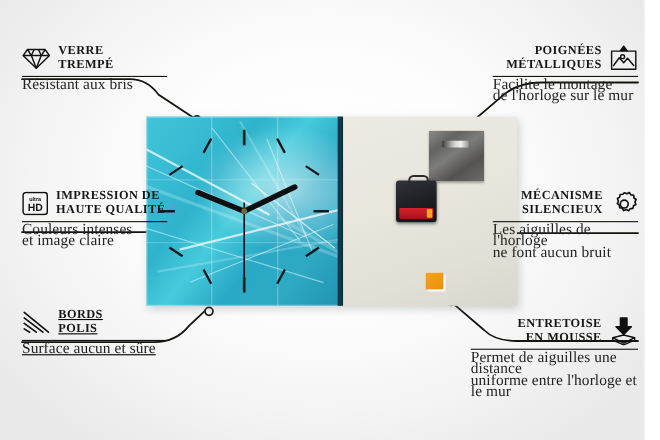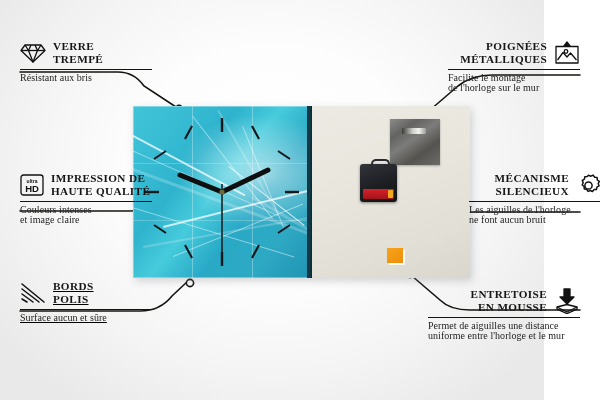--- a/index.html
+++ b/index.html
@@ -3,21 +3,21 @@
 <meta charset="utf-8">
 <title>Product Infographic</title>
 <style>
   html,body{margin:0;padding:0;}
   body{
     width:600px;height:400px;overflow:hidden;
     font-family:"Liberation Serif", serif;
     background:#ffffff;
   }
   #stage{
-    position:relative;width:544px;height:400px;
+    position:relative;width:586px;height:400px;
     background:
       radial-gradient(ellipse 62% 72% at 50% 42%, #ffffff 0%, #fdfdfd 42%, #f4f4f4 72%, #e9e9e9 100%);
   }
   
   #lines{position:absolute;left:0;top:0;width:600px;height:400px;}
 
   
   #product{
     position:absolute;left:133px;top:106px;width:337px;height:172px;
   }
@@ -94,21 +94,21 @@
   .callout .head{display:flex;align-items:center;gap:7px;}
   .callout.right .head{justify-content:flex-end;}
   .title{
     font-weight:700;letter-spacing:.035em;color:#161616;
     font-size:11.2px;line-height:13px;text-transform:uppercase;
   }
   .callout.left .title{text-align:left;}
   .callout.right .title{text-align:right;}
   .rule{height:1.4px;background:#14140f;margin:3px 0 2.5px;}
   .desc{
-    font-size:10px;line-height:10.4px;color:#232323;letter-spacing:.005em;
+    font-size:14px;line-height:10.4px;color:#232323;letter-spacing:.005em;
   }
   .callout.right .desc{text-align:left;}
   .ic{flex:0 0 auto;display:block;}
 </style>
 </head>
 <body>
 
 <div id="stage">
 
   <svg id="lines" viewBox="0 0 600 400">
@@ -274,21 +274,21 @@
         </g>
       </svg>
     </div>
     <div class="rule"></div>
     <div class="desc">
       <div>Facilite le montage</div>
       <div>de l'horloge sur le mur</div>
     </div>
   </div>
 
-  <div class="callout right" style="left:469px;top:172px;width:132px;">
+  <div class="callout right" style="left:448px;top:172px;width:132px;">
     <div class="head">
       <div class="title">
         <div>MÉCANISME</div>
         <div>SILENCIEUX</div>
       </div>
       <svg class="ic" width="25" height="25" viewBox="0 0 25 25">
         <g fill="none" stroke="#111" stroke-width="1.5" stroke-linejoin="round">
           <path d="M12.5,2.2 l2.4,1 2.2,-1.1 1.6,2.1 2.4,0.3 0.2,2.5 2.0,1.4 -1.1,2.2 0.9,2.3 -2.2,1.2 -0.5,2.4 -2.4,0.1 -1.5,1.9 -2.2,-1.0 -2.3,0.9 -1.3,-2.1 -2.4,-0.4 -0.2,-2.4 -1.9,-1.5 1.0,-2.2 -0.9,-2.3 2.1,-1.3 0.4,-2.4 2.4,-0.2 Z"></path>
           <circle cx="12.5" cy="12.5" r="3.6"></circle>
         </g>

